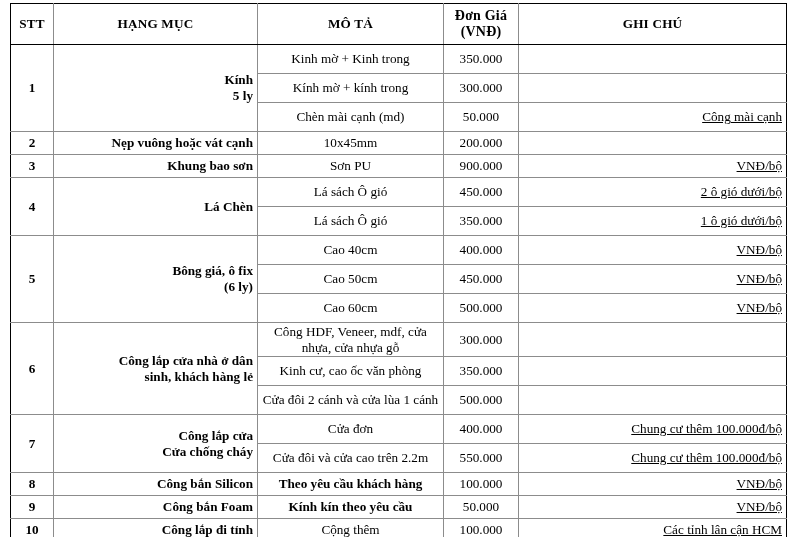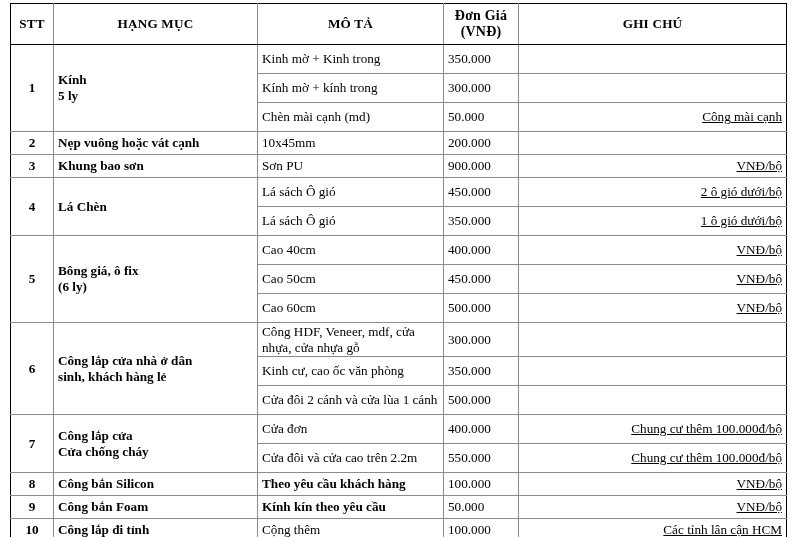--- a/index.html
+++ b/index.html
@@ -59,32 +59,33 @@
     margin-left: 22px;
   }
   .head-row th.h-price { font-size: 14px; line-height: 1.12; }
 
   td.stt {
     text-align: center;
     font-weight: bold;
     font-size: 14px;
   }
   td.item {
-    text-align: left;
+    text-align: right;
     font-weight: bold;
     font-size: 14px;
     line-height: 1.2;
   }
   td.desc {
-    text-align: left;
+    text-align: center;
     font-size: 13.4px;
     padding-left: 5px;
   }
   td.desc.bold { font-weight: bold; }
   td.price {
+    text-align: center;
     font-size: 13.4px;
   }
   td.note {
     text-align: right;
     font-size: 13.4px;
     text-decoration: underline;
   }
   .row-tall td { height: 26px; }
   .row-std td { height: 20px; }
 </style>

